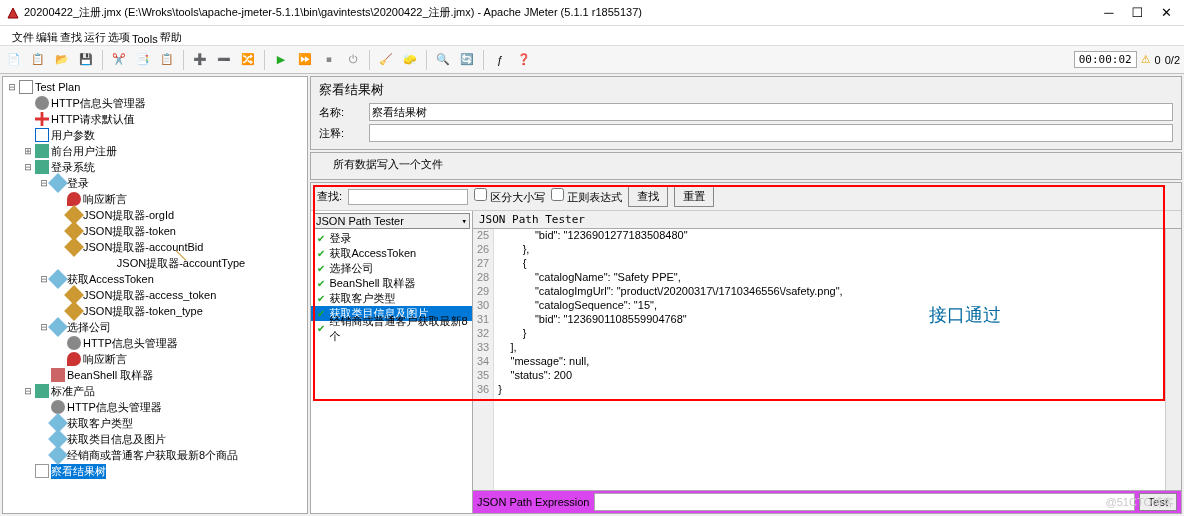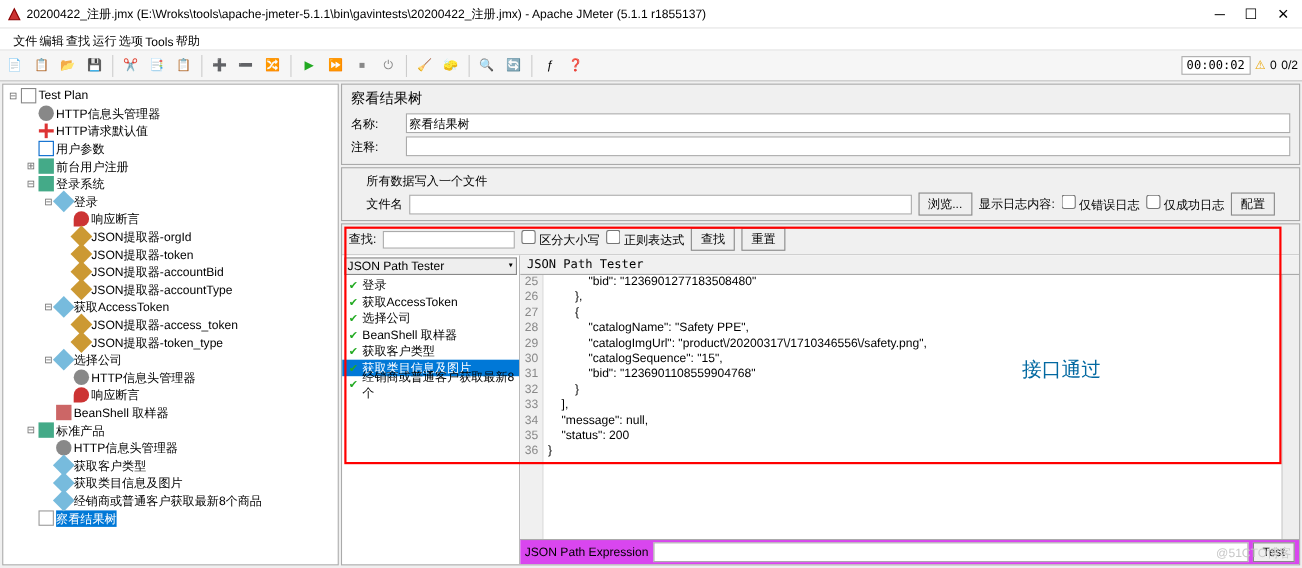--- a/index.html
+++ b/index.html
@@ -180,21 +180,21 @@
       <div class="tree-row" style="padding-left: 52px;">
         <span class="tg"></span>
         <span class="ic ic-pencil"></span>
         <span class="lbl">JSON提取器-token</span>
       </div>
       <div class="tree-row" style="padding-left: 52px;">
         <span class="tg"></span>
         <span class="ic ic-pencil"></span>
         <span class="lbl">JSON提取器-accountBid</span>
       </div>
-      <div class="tree-row" style="padding-left: 52px;">
+      <div class="tree-row" style="padding-left: 52px; flex-direction: column;">
         <span class="tg"></span>
         <span class="ic ic-pencil"></span>
         <span class="lbl">JSON提取器-accountType</span>
       </div>
       <div class="tree-row" style="padding-left: 36px;">
         <span class="tg">⊟</span>
         <span class="ic ic-dropper"></span>
         <span class="lbl">获取AccessToken</span>
       </div>
       <div class="tree-row" style="padding-left: 52px;">
@@ -267,29 +267,20 @@
         <input type="text" value="察看结果树" style="">
       </div>
       <div class="field-row">
         <label>注释:</label>
         <input type="text" value="" style="">
       </div>
     </div>
 
     <div class="group">
       <div class="group-title">所有数据写入一个文件</div>
-      <div class="inline">
-        <label>文件名</label>
-        <input type="text" style="flex: 1 1 0%;">
-        <button class="btn-std">浏览...</button>
-        <span>显示日志内容:</span>
-        <label><input type="checkbox" style=""> <span>仅错误日志</span></label>
-        <label><input type="checkbox" style=""> <span>仅成功日志</span></label>
-        <button class="btn-std">配置</button>
-      </div>
     </div>
 
     <div class="results">
       <div class="redbox"></div>
       <div class="redtext">接口通过</div>
 
       <div class="search-row">
         <label>查找:</label>
         <input type="text" style="">
         <label><input type="checkbox" style=""> <span>区分大小写</span></label>

